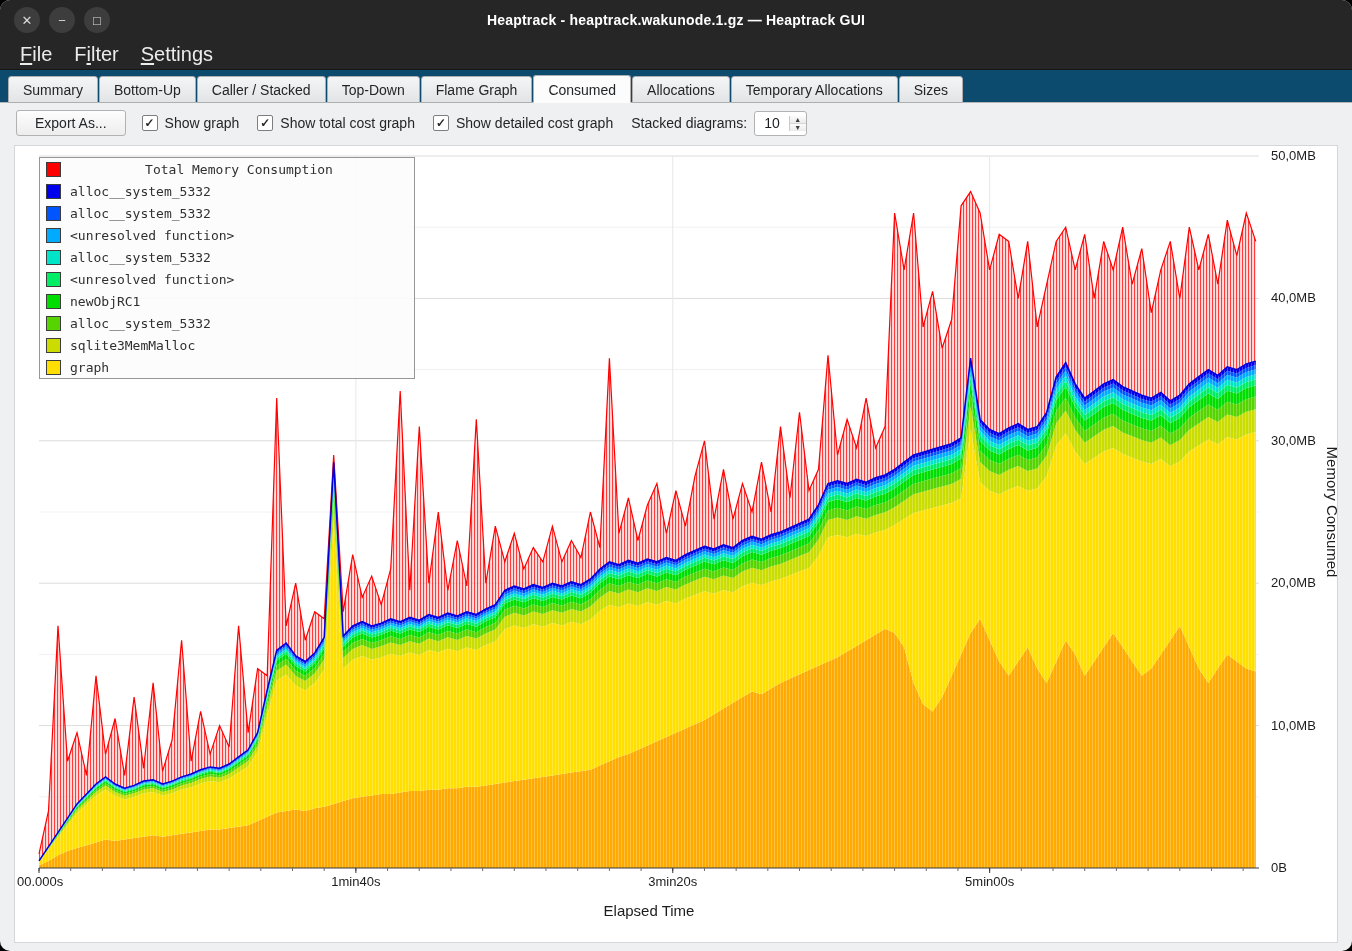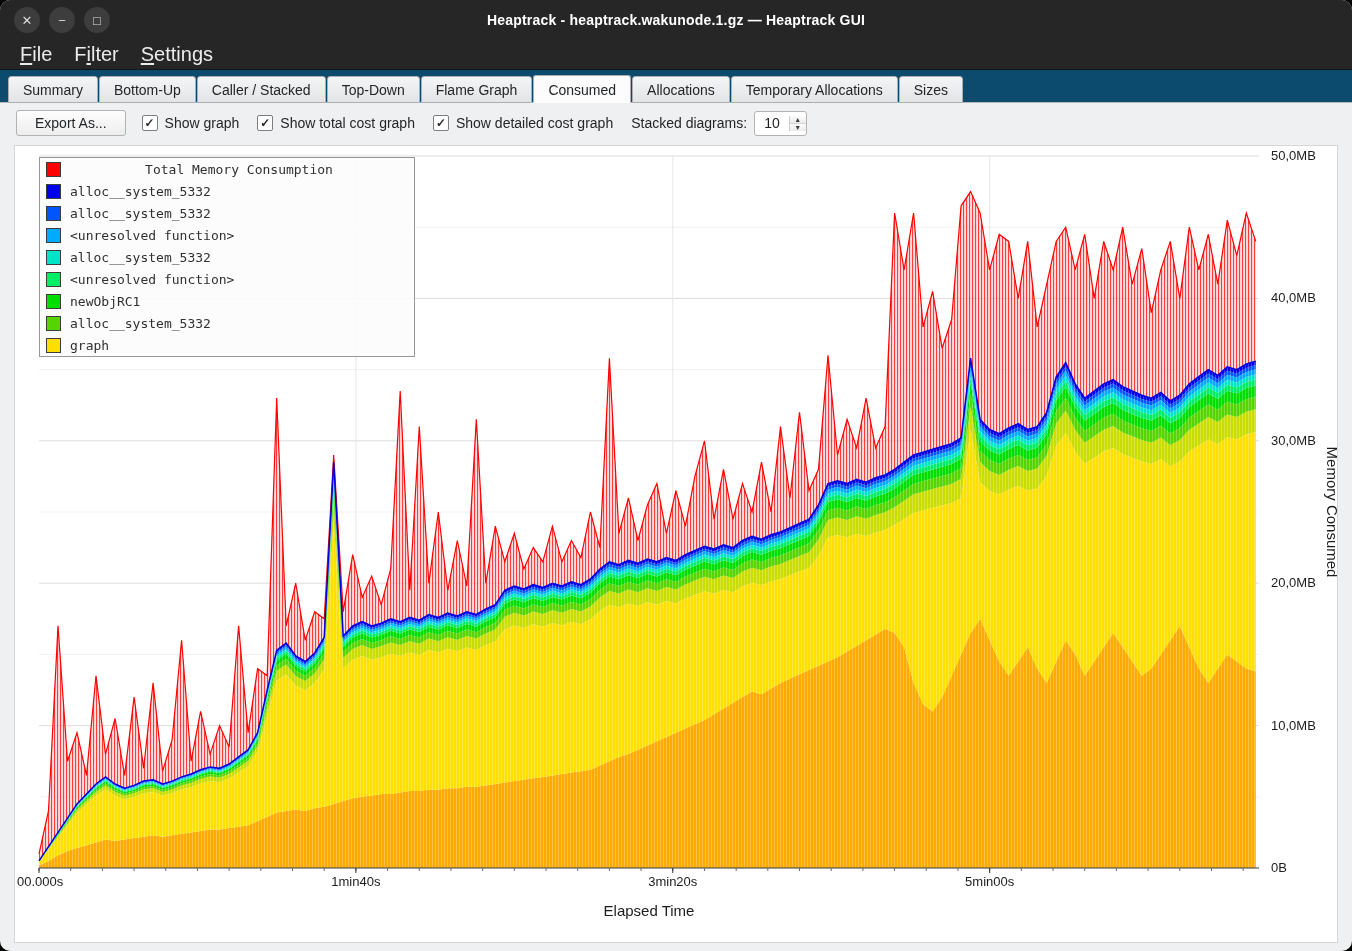--- a/index.html
+++ b/index.html
@@ -235,20 +235,24 @@
           </div>
           <div class="legend-row">
             <span class="swatch" style="background: rgb(0, 221, 0);"></span>
             <span>newObjRC1</span>
           </div>
           <div class="legend-row">
             <span class="swatch" style="background: rgb(85, 212, 0);"></span>
             <span>alloc__system_5332</span>
           </div>
           <div class="legend-row">
+            <span class="swatch" style="background: rgb(203, 221, 0);"></span>
+            <span>sqlite3MemMalloc</span>
+          </div>
+          <div class="legend-row">
             <span class="swatch" style="background: rgb(255, 223, 0);"></span>
             <span>graph</span>
           </div>
         </div>
     </div>
   </div>
 
 </div>
 
 </body></html>

